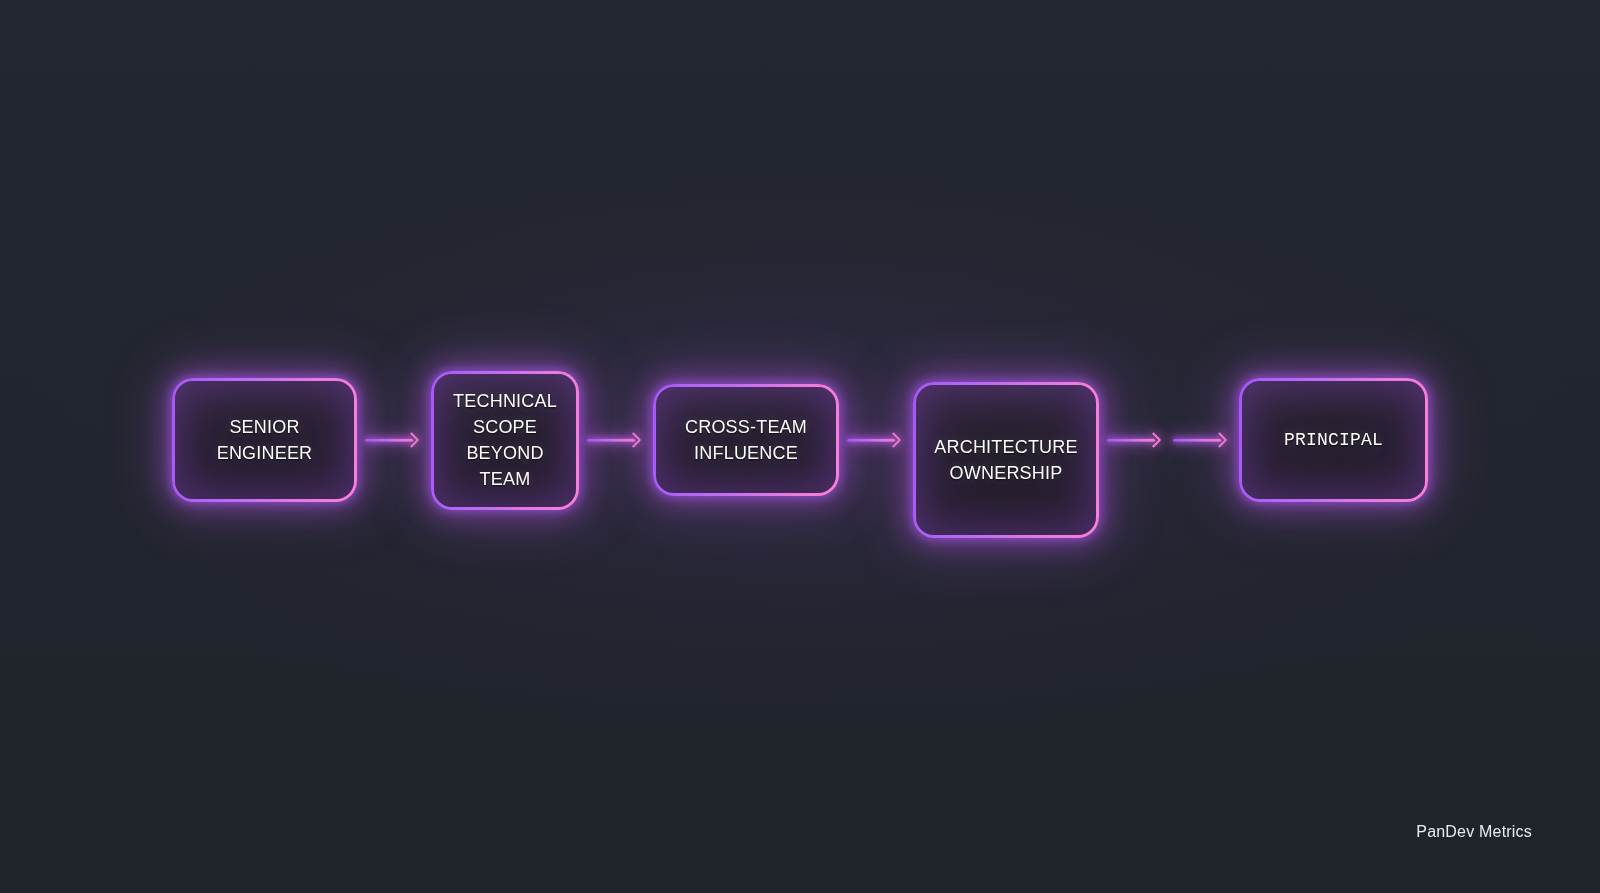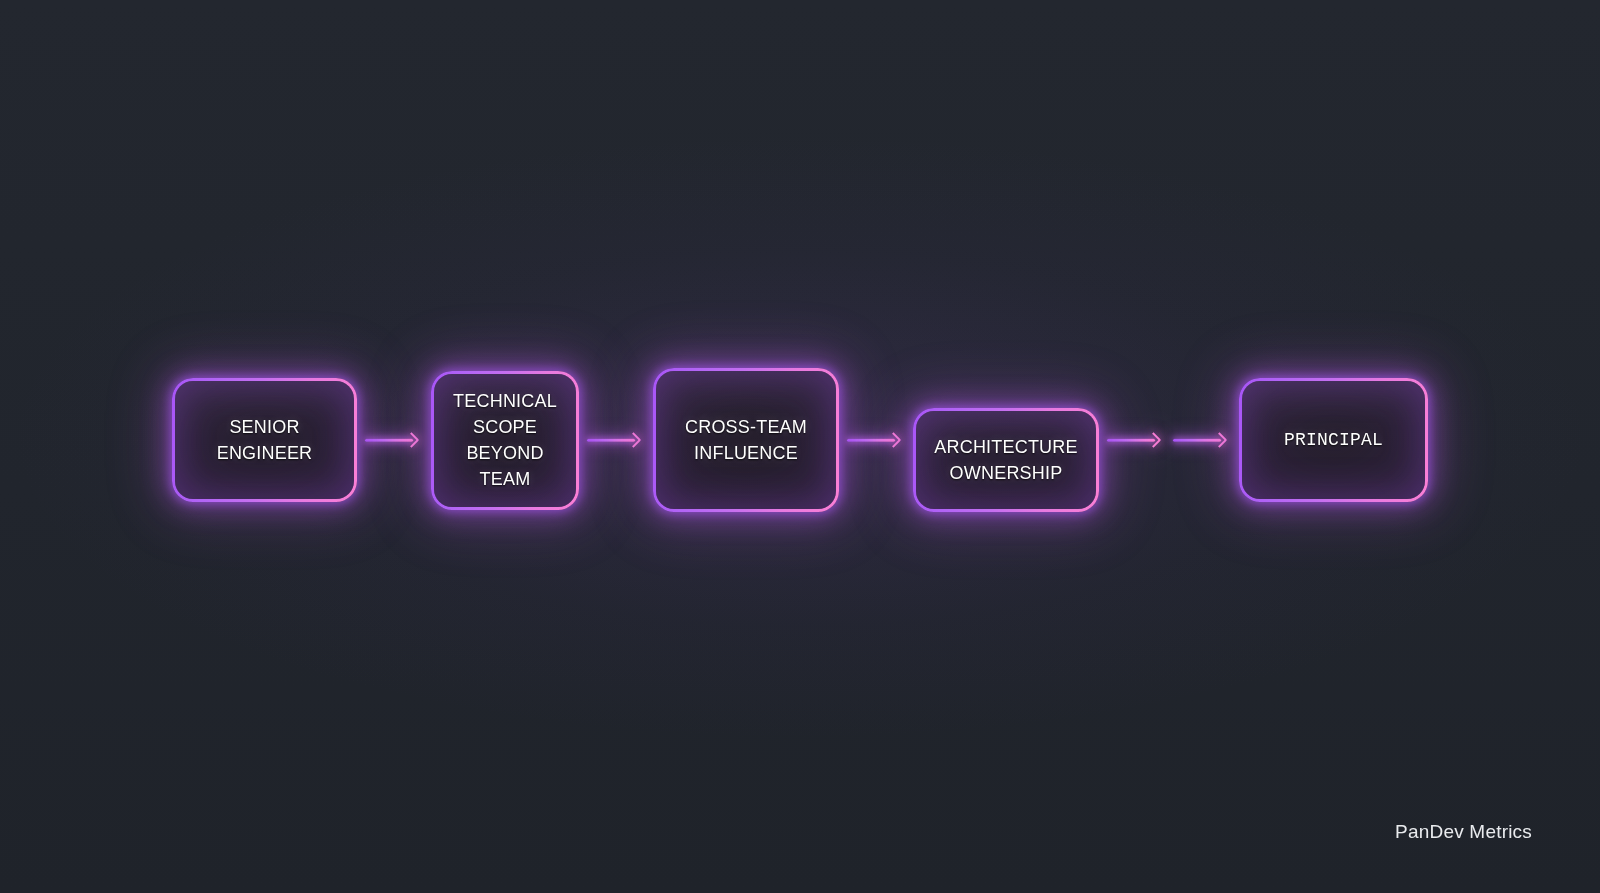--- a/index.html
+++ b/index.html
@@ -78,22 +78,22 @@
     text-shadow:
       0 1px 2px rgba(0, 0, 0, 0.85),
       0 0 10px rgba(255, 255, 255, 0.18);
     padding: 0 16px;
     z-index: 3;
   }
 
   
   .node.size-1 { width: 185px; height: 124px; }
   .node.size-2 { width: 148px; height: 139px; }
-  .node.size-3 { width: 186px; height: 144px; }
-  .node.size-4 { width: 186px; height: 104px; margin-top: 40px; }
+  .node.size-3 { width: 186px; height: 112px; }
+  .node.size-4 { width: 186px; height: 156px; margin-top: 40px; }
   .node.size-5 { width: 190px; height: 124px; }
   .node.size-6 { width: 189px; height: 124px; font-family: Liberation Mono, monospace; }
 
   
   .connector {
     position: relative;
     width: 58px;
     height: 26px;
     display: flex;
     align-items: center;
@@ -128,21 +128,21 @@
     filter: drop-shadow(0 0 5px rgba(250, 125, 215, 0.85))
             drop-shadow(0 0 12px rgba(235, 110, 220, 0.45));
   }
 
   
   #watermark {
     position: absolute;
     right: 68px;
     bottom: 50px;
     color: #e9ebee;
-    font-size: 19px;
+    font-size: 16px;
     line-height: 22px;
     letter-spacing: 0.2px;
     white-space: nowrap;
   }
 </style>
 </head>
 <body>
 
 <div id="backdrop"></div>
 

